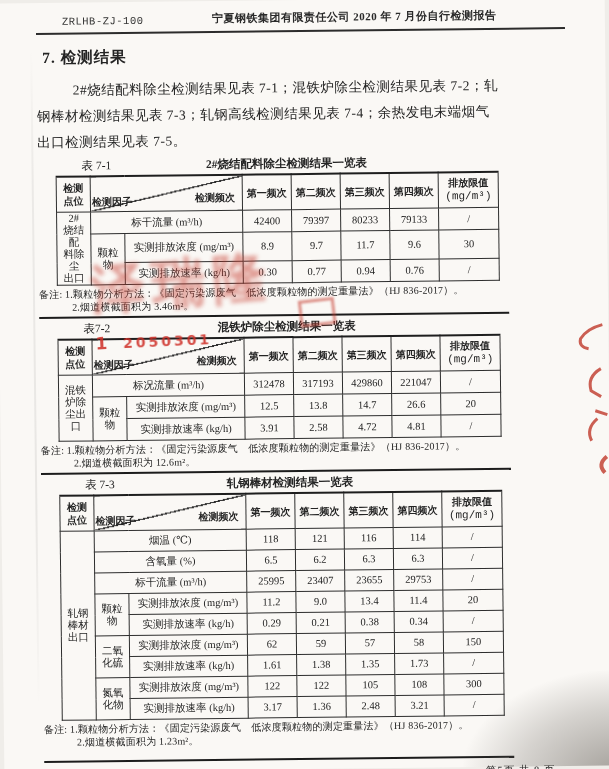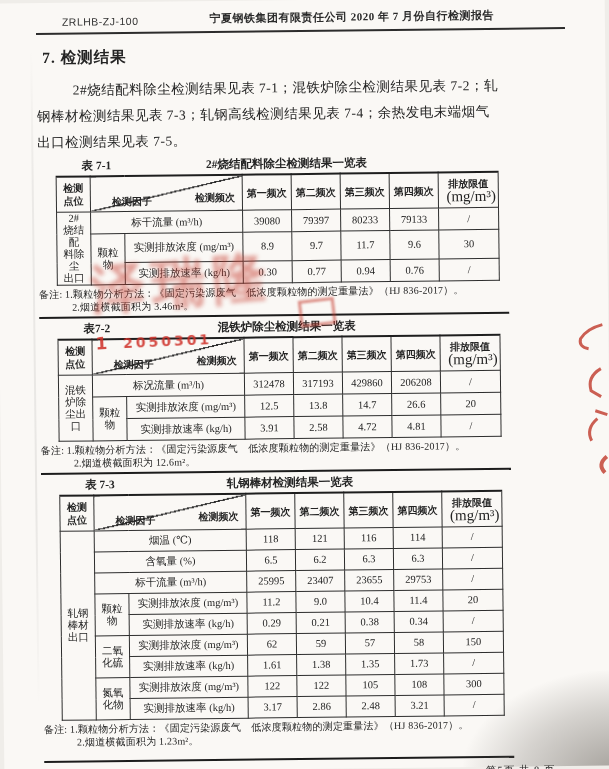--- a/index.html
+++ b/index.html
@@ -13,52 +13,52 @@
     position:absolute;left:0;top:0;width:609px;height:769px;
     background:#faf8f5;
     transform:rotate(-0.65deg);transform-origin:50% 50%;
     padding:0;
   }
   .content{padding:10px 40px 0 40px;position:relative;}
 
   
   .doc-header{display:flex;align-items:flex-end;border-bottom:2px solid #2c2c2c;
     padding-bottom:5px;font-size:11px;letter-spacing:.5px;}
-  .doc-code{margin-left:26px;font-family:Liberation Sans, sans-serif;font-size:10.5px;color:#333;}
+  .doc-code{margin-left:26px;font-family:Liberation Mono, monospace;font-size:10.5px;color:#333;}
   .doc-title{flex:1;text-align:center;font-weight:700;color:#2a2a2a;}
 
   .section-heading{margin:13px 0 0 6px;font-size:15.5px;font-weight:700;letter-spacing:1px;}
 
   .intro{margin:9px 0 0 0;font-size:13.5px;line-height:26px;letter-spacing:.5px;}
   .intro-line.indent{text-indent:36px;}
 
   
   .caption{display:flex;align-items:center;margin:3px 0 0 18px;width:452px;font-size:11.5px;}
-  .cap-tag{margin-left:26px;font-weight:700;white-space:nowrap;}
+  .cap-tag{margin-left:26px;font-weight:400;white-space:nowrap;}
   .cap-title{flex:1;text-align:center;font-weight:700;}
   .cap-spacer{width:46px;}
 
   table.rpt{border-collapse:collapse;table-layout:fixed;margin:2px 0 0 18px;
     border-top:2px solid #1e1e1e;border-bottom:1.5px solid #1e1e1e;}
   table.rpt th,table.rpt td{border:1px solid #2e2e2e;padding:0 2px;text-align:center;
     overflow:hidden;}
   table.rpt th{font-size:10px;font-weight:700;height:34px;line-height:13px;}
   table.rpt td{font-size:10.5px;line-height:12px;}
   table.t12 td{height:21px;}
   table.t3 td{height:20px;}
   .c-site{width:34px;} .c-grp{width:34px;} .c-fac{width:118px;}
   .c-f{width:49px;} .c-lim{width:60px;}
   td.site,td.group{white-space:pre-line;font-size:10px;line-height:13px;}
   td.factor{font-size:10px;text-align:center;}
   th.diag{position:relative;
     background:linear-gradient(to bottom right,transparent calc(50% - .7px),#2e2e2e calc(50% - .7px),#2e2e2e calc(50% + .7px),transparent calc(50% + .7px));}
   th.diag .dt{position:absolute;top:15px;right:7px;}
-  th.diag .db{position:absolute;bottom:3px;left:21px;}
-  th.limit-h span{display:block;}
-  th.limit-h .sub{font-weight:400;font-size:15px;text-align:right;}
+  th.diag .db{position:absolute;bottom:3px;left:1px;}
+  th.limit-h span{display:block;font-family:Liberation Mono, monospace;}
+  th.limit-h .sub{font-weight:400;font-size:11px;}
 
   .notes{margin:3px 0 0 0;font-size:10px;line-height:12.5px;letter-spacing:.2px;}
   .note-2{padding-left:33px;}
   .divider{border-bottom:2px solid #1c1c1c;margin-top:3px;width:470px;}
 
   
   .footer-rule{border-bottom:2px solid #1c1c1c;margin-top:12px;width:470px;}
   .doc-footer{display:flex;margin-top:6px;font-size:11px;}
   .company{margin-left:12px;letter-spacing:1px;}
   .pageno{margin-left:auto;margin-right:18px;font-size:10.5px;letter-spacing:1px;}
@@ -131,21 +131,21 @@
           <span>排放限值</span>
           <span class="sub">(mg/m³)</span>
         </th>
       </tr>
       <tr>
         <td class="site" rowspan="3">2#
 烧结配
 料除尘
 出口</td>
         <td class="factor" colspan="2">标干流量 (m³/h)</td>
-        <td>39080</td>
+        <td>42400</td>
         <td>79397</td>
         <td>80233</td>
         <td>79133</td>
         <td>/</td>
       </tr>
       <tr>
         <td class="group" rowspan="2">颗粒
 物</td>
         <td class="factor">实测排放浓度 (mg/m³)</td>
         <td>8.9</td>
@@ -205,21 +205,21 @@
       </tr>
       <tr>
         <td class="site" rowspan="3">混铁
 炉除
 尘出
 口</td>
         <td class="factor" colspan="2">标况流量 (m³/h)</td>
         <td>312478</td>
         <td>317193</td>
         <td>429860</td>
-        <td>206208</td>
+        <td>221047</td>
         <td>/</td>
       </tr>
       <tr>
         <td class="group" rowspan="2">颗粒
 物</td>
         <td class="factor">实测排放浓度 (mg/m³)</td>
         <td>12.5</td>
         <td>13.8</td>
         <td>14.7</td>
         <td>26.6</td>
@@ -300,21 +300,21 @@
         <td>23655</td>
         <td>29753</td>
         <td>/</td>
       </tr>
       <tr>
         <td class="group" rowspan="2">颗粒
 物</td>
         <td class="factor">实测排放浓度 (mg/m³)</td>
         <td>11.2</td>
         <td>9.0</td>
-        <td>10.4</td>
+        <td>13.4</td>
         <td>11.4</td>
         <td>20</td>
       </tr>
       <tr>
         <td class="factor">实测排放速率 (kg/h)</td>
         <td>0.29</td>
         <td>0.21</td>
         <td>0.38</td>
         <td>0.34</td>
         <td>/</td>
@@ -343,21 +343,21 @@
         <td class="factor">实测排放浓度 (mg/m³)</td>
         <td>122</td>
         <td>122</td>
         <td>105</td>
         <td>108</td>
         <td>300</td>
       </tr>
       <tr>
         <td class="factor">实测排放速率 (kg/h)</td>
         <td>3.17</td>
-        <td>2.86</td>
+        <td>1.36</td>
         <td>2.48</td>
         <td>3.21</td>
         <td>/</td>
       </tr>
     </tbody>
       </table>
     <div class="notes">
       <div class="note-1">备注: 1.颗粒物分析方法：《固定污染源废气　低浓度颗粒物的测定重量法》（HJ 836-2017）。</div>
       <div class="note-2">2.烟道横截面积为 1.23m²。</div>
     </div>

